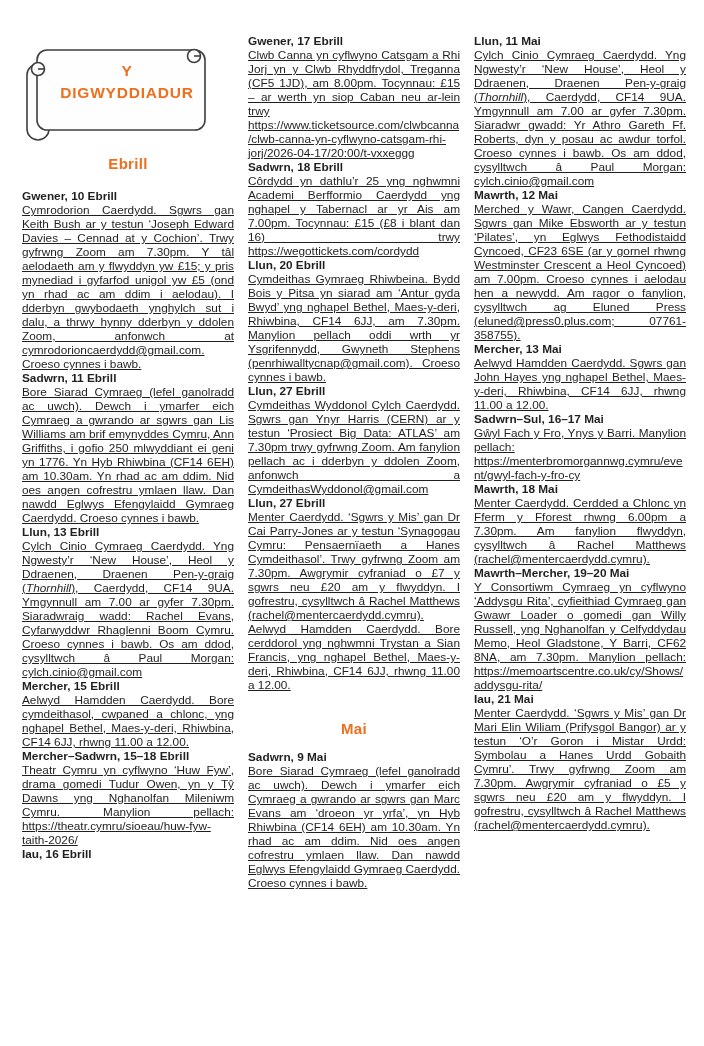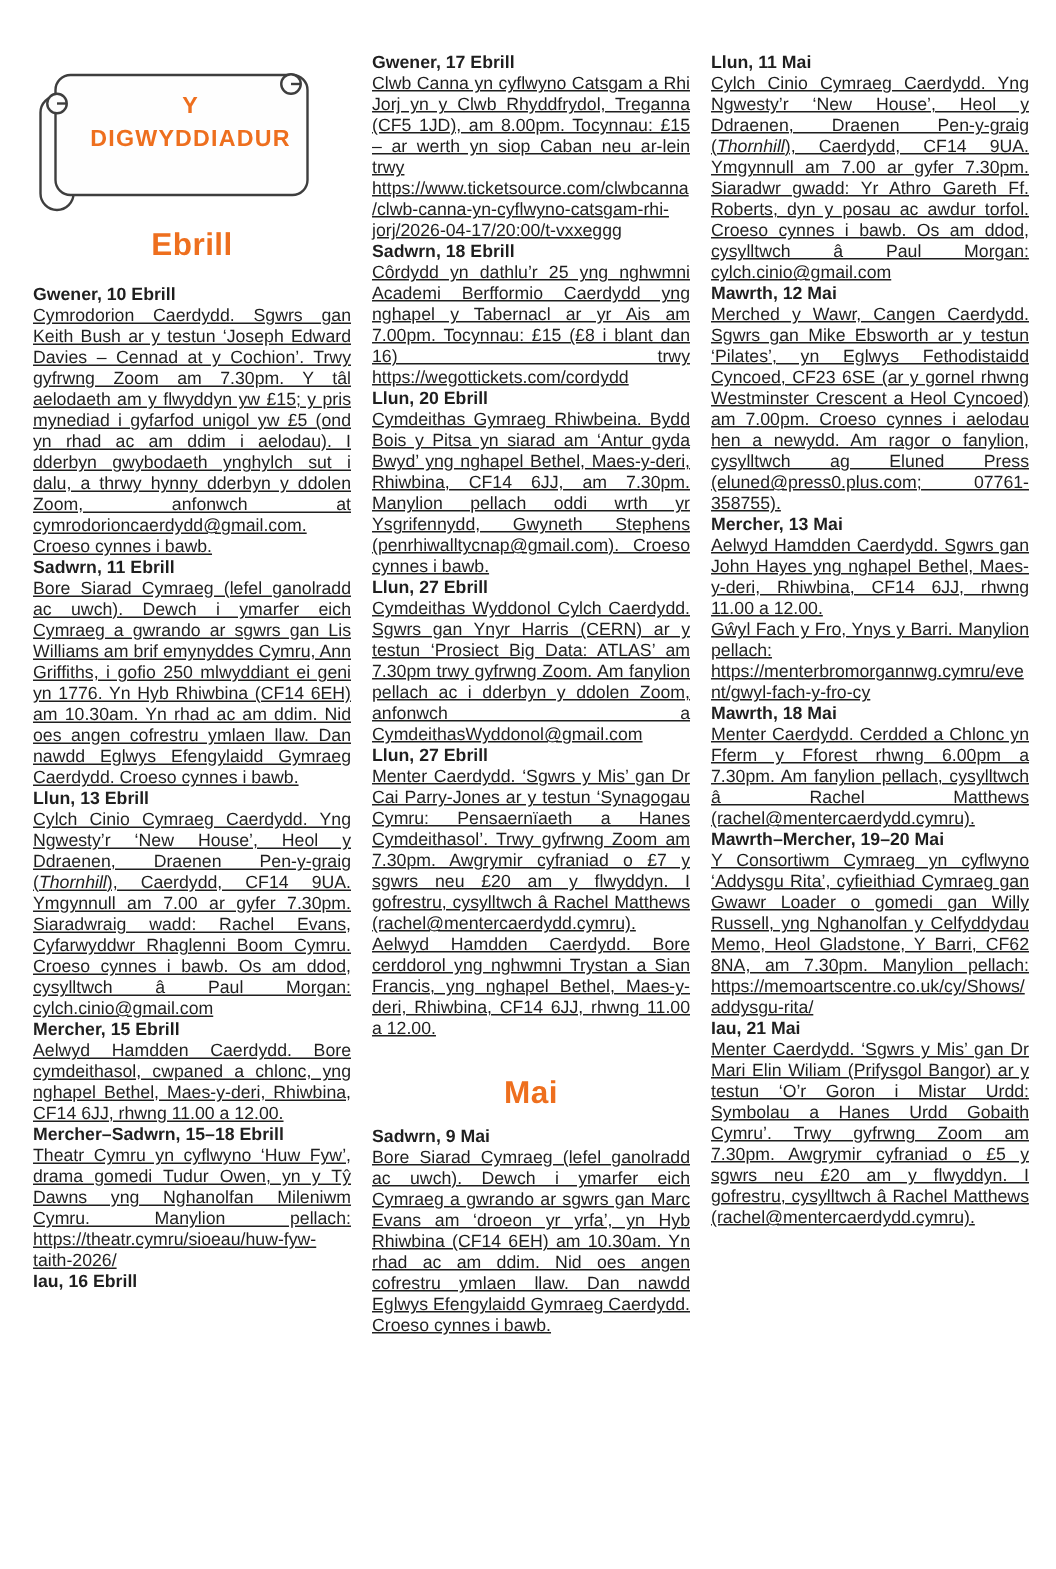--- a/index.html
+++ b/index.html
@@ -26,21 +26,21 @@
     text-align: left;
   }
   .event-body {
     overflow-wrap: anywhere;
     hyphens: none;
     text-decoration: underline;
   }
   .month-heading {
     color: var(--accent, #ee6f1e);
     font-weight: bold;
-    font-size: 21px;
+    font-size: 15px;
     line-height: 19px;
     text-align: center;
     letter-spacing: 0.3px;
   }
   .month-heading.first { margin: 10px 0 16px 0; }
   .month-heading.mai { margin: 27px 0 12px 0; }
 
   
   .banner {
     position: relative;
@@ -153,25 +153,26 @@
       </div>
       <div class="event">
         <div class="event-date">Mawrth, 12 Mai</div>
         <div class="event-body">Merched y Wawr, Cangen Caerdydd. Sgwrs gan Mike Ebsworth ar y testun ‘Pilates’, yn Eglwys Fethodistaidd Cyncoed, CF23 6SE (ar y gornel rhwng Westminster Crescent a Heol Cyncoed) am 7.00pm. Croeso cynnes i aelodau hen a newydd. Am ragor o fanylion, cysylltwch ag Eluned Press (eluned@press0.plus.com; 07761-358755).</div>
       </div>
       <div class="event">
         <div class="event-date">Mercher, 13 Mai</div>
         <div class="event-body">Aelwyd Hamdden Caerdydd. Sgwrs gan John Hayes yng nghapel Bethel, Maes-y-deri, Rhiwbina, CF14 6JJ, rhwng 11.00 a 12.00.</div>
       </div>
       <div class="event">
+        <div class="event-date">Sadwrn–Sul, 16–17 Mai</div>
         <div class="event-body">Gŵyl Fach y Fro, Ynys y Barri. Manylion pellach: https://menterbromorgannwg.cymru/event/gwyl-fach-y-fro-cy</div>
       </div>
       <div class="event">
         <div class="event-date">Mawrth, 18 Mai</div>
-        <div class="event-body">Menter Caerdydd. Cerdded a Chlonc yn Fferm y Fforest rhwng 6.00pm a 7.30pm. Am fanylion pellach, cysylltwch â Rachel Matthews (rachel@mentercaerdydd.cymru).</div>
+        <div class="event-body">Menter Caerdydd. Cerdded a Chlonc yn Fferm y Fforest rhwng 6.00pm a 7.30pm. Am fanylion flwyddyn, cysylltwch â Rachel Matthews (rachel@mentercaerdydd.cymru).</div>
       </div>
       <div class="event">
         <div class="event-date">Mawrth–Mercher, 19–20 Mai</div>
         <div class="event-body">Y Consortiwm Cymraeg yn cyflwyno ‘Addysgu Rita’, cyfieithiad Cymraeg gan Gwawr Loader o gomedi gan Willy Russell, yng Nghanolfan y Celfyddydau Memo, Heol Gladstone, Y Barri, CF62 8NA, am 7.30pm. Manylion pellach: https://memoartscentre.co.uk/cy/Shows/addysgu-rita/</div>
       </div>
       <div class="event">
         <div class="event-date">Iau, 21 Mai</div>
         <div class="event-body">Menter Caerdydd. ‘Sgwrs y Mis’ gan Dr Mari Elin Wiliam (Prifysgol Bangor) ar y testun ‘O’r Goron i Mistar Urdd: Symbolau a Hanes Urdd Gobaith Cymru’. Trwy gyfrwng Zoom am 7.30pm. Awgrymir cyfraniad o £5 y sgwrs neu £20 am y flwyddyn. I gofrestru, cysylltwch â Rachel Matthews (rachel@mentercaerdydd.cymru).</div>
       </div>
     </div>

